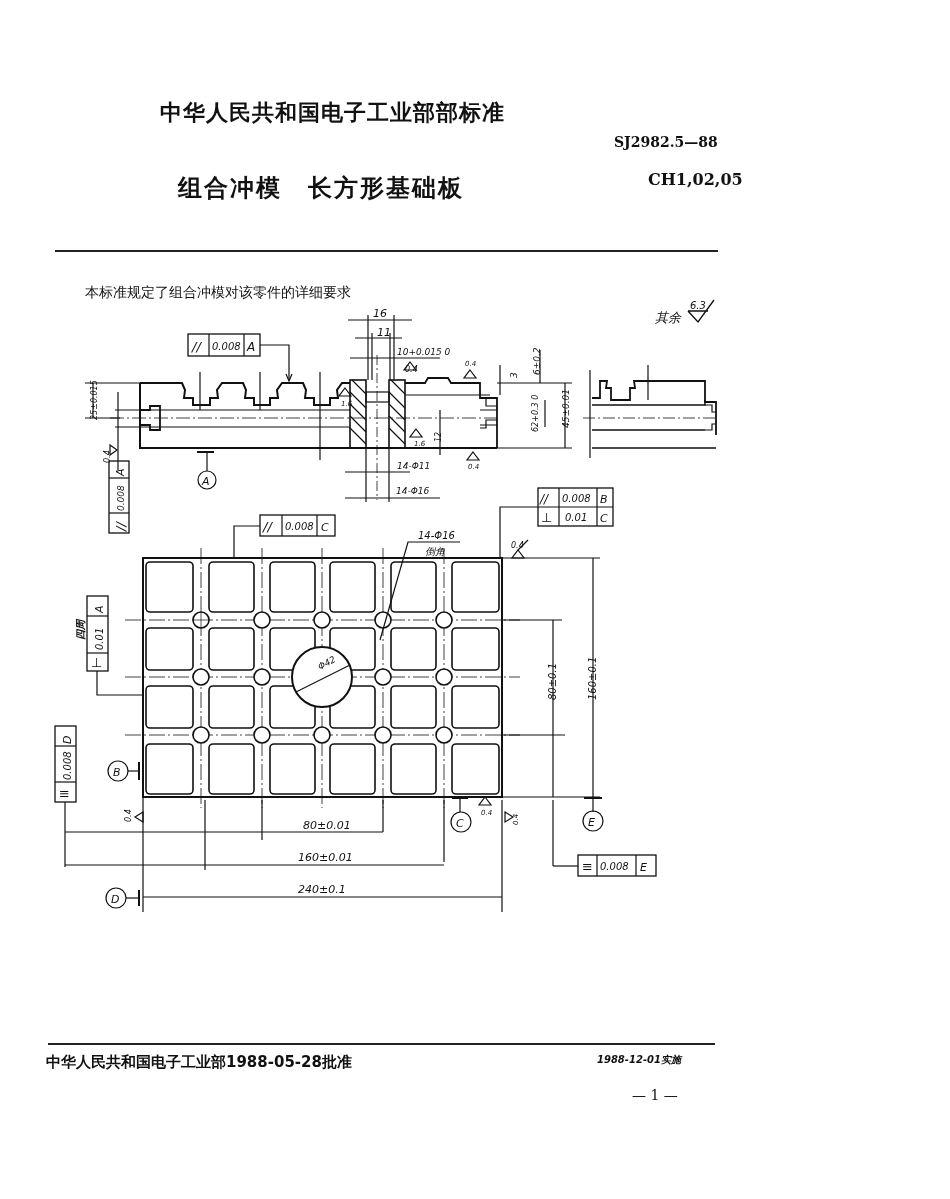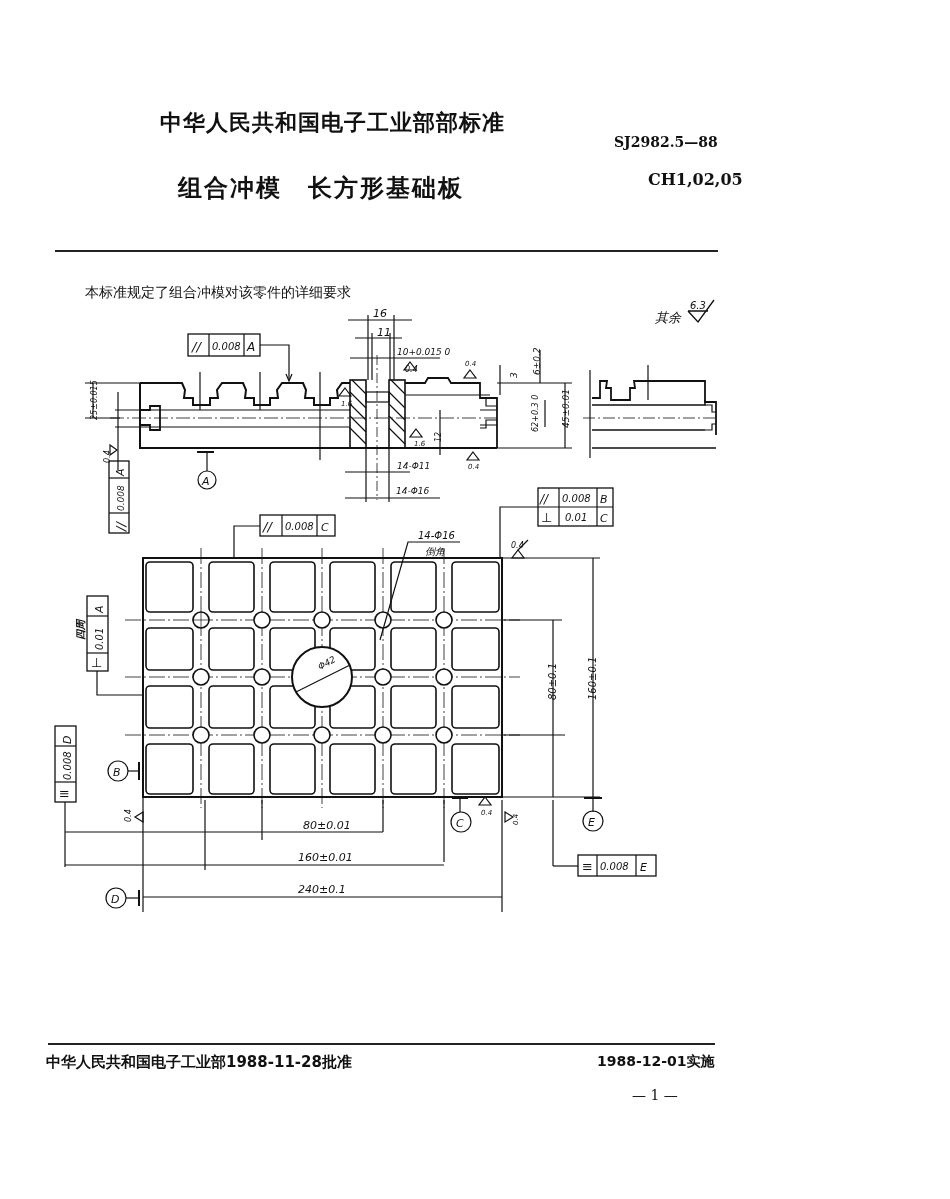--- a/index.html
+++ b/index.html
@@ -1,25 +1,25 @@
 <!DOCTYPE html>
 <html><head>
 <meta charset="utf-8">
 <style>
   html, body { margin: 0; padding: 0; background: #ffffff; }
   body { width: 950px; height: 1199px; position: relative; overflow: hidden; font-family: "DejaVu Sans", sans-serif; color: #111; }
   .abs { position: absolute; white-space: nowrap; }
-  .hdr-org { left: 160px; top: 108px; font-size: 22px; font-weight: bold; letter-spacing: 1px; text-align: center; }
+  .hdr-org { left: 160px; top: 98px; font-size: 22px; font-weight: bold; letter-spacing: 1px; text-align: center; }
   .hdr-code1 { left: 614px; top: 134px; font-size: 14px; font-weight: bold; font-family: "DejaVu Serif", serif; }
   .hdr-code2 { left: 648px; top: 170px; font-size: 16px; font-weight: bold; font-family: "DejaVu Serif", serif; }
   .hdr-title { left: 178px; top: 172px; font-size: 24px; font-weight: bold; letter-spacing: 2px; font-family: Liberation Mono, monospace; }
   .rule { position: absolute; height: 2px; background: #222; }
   .intro { left: 85px; top: 284px; font-size: 14px; font-family: Liberation Sans, sans-serif; }
   .ftr-left { left: 46px; top: 1053px; font-size: 15px; font-weight: bold; }
-  .ftr-right { left: 597px; top: 1053px; font-size: 14px; font-weight: bold; }
+  .ftr-right { left: 597px; top: 1053px; font-size: 10px; font-weight: bold; font-style: italic; }
   .page-num { left: 632px; top: 1087px; font-size: 14px; font-family: "DejaVu Serif", serif; }
   svg.drawing { position: absolute; left: 0; top: 0; }
   svg text { font-family: "DejaVu Sans", sans-serif; font-style: italic; fill: #111; }
 </style>
 </head>
 <body>
 
 <div class="abs hdr-org">中华人民共和国电子工业部部标准</div>
 <div class="abs hdr-code1">SJ2982.5—88</div>
 <div class="abs hdr-code2">CH1,02,05</div>
@@ -322,15 +322,15 @@
       <line x1="597" y1="855" x2="597" y2="876"></line>
       <line x1="636" y1="855" x2="636" y2="876"></line>
       <text x="582" y="871" font-size="13" font-style="normal" stroke="none">≡</text>
       <text x="600" y="870" font-size="10" stroke="none">0.008</text>
       <text x="640" y="871" font-size="11" stroke="none">E</text>
     </g>
   </g>
 </svg>
 
 <div class="rule" style="left:48px; top:1043px; width:667px;"></div>
-<div class="abs ftr-left">中华人民共和国电子工业部1988-11-28批准</div>
+<div class="abs ftr-left">中华人民共和国电子工业部1988-05-28批准</div>
 <div class="abs ftr-right">1988-12-01实施</div>
 <div class="abs page-num">— 1 —</div>
 
 </body></html>

